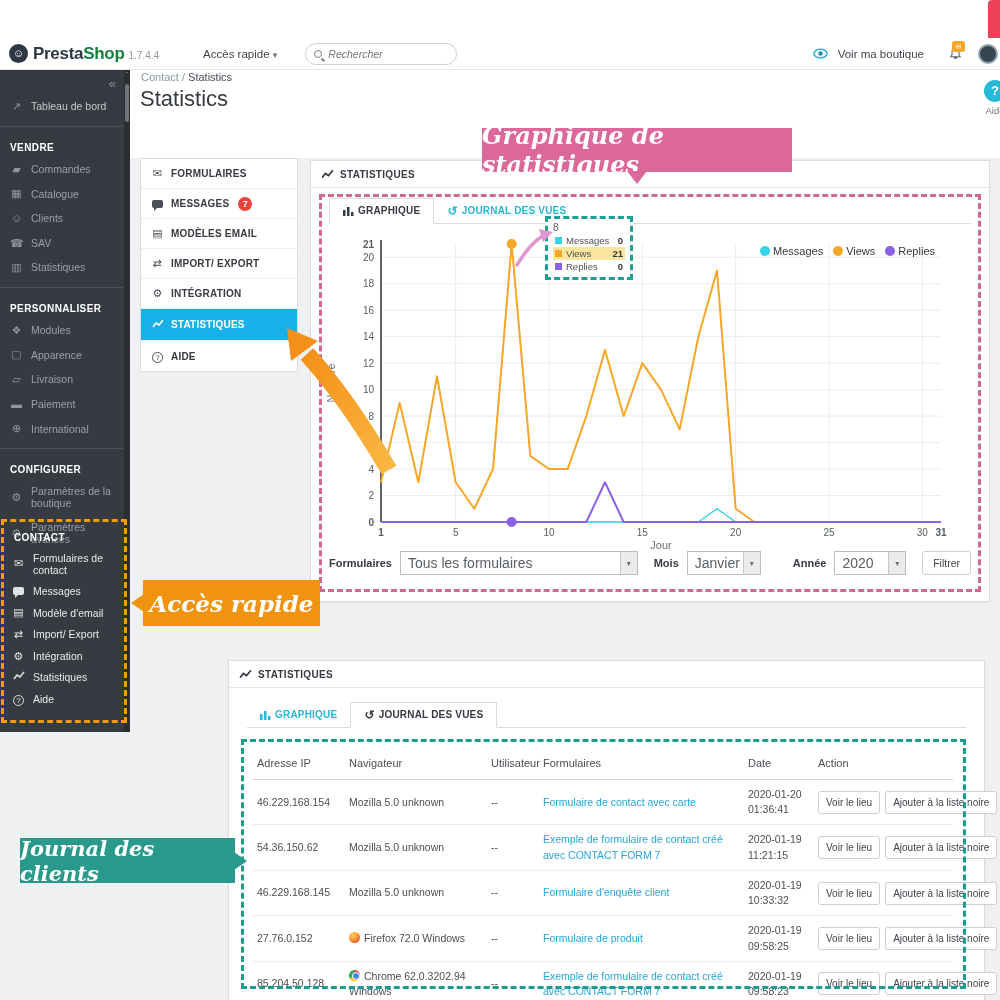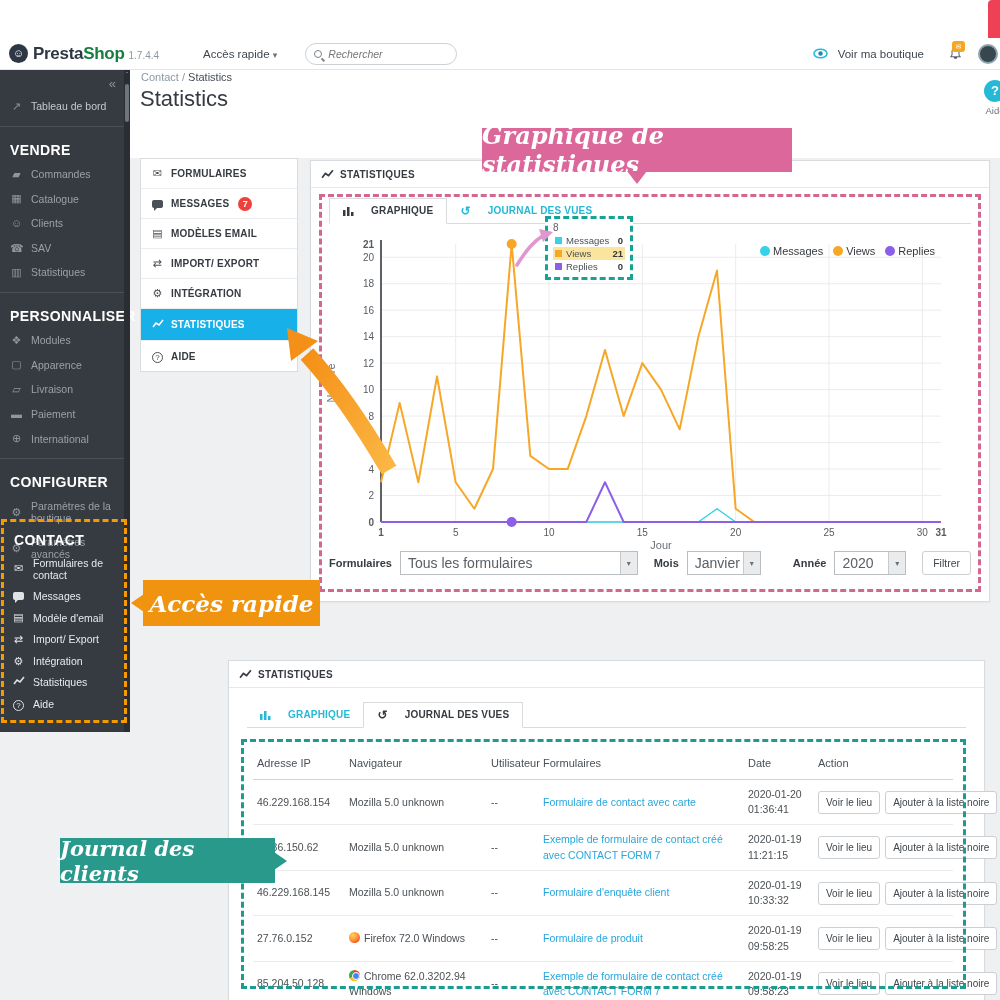--- a/index.html
+++ b/index.html
@@ -39,21 +39,21 @@
   
   .sidebar { position:absolute; left:0; top:70px; width:130px; height:662px; background:#363a41;
     color:#9aa1a8; font-size:10.5px; z-index:4;}
   .collapse { position:absolute; right:14px; top:6px; color:#8b949b; font-size:13px; cursor:pointer;}
   .sb-scroll { position:absolute; right:0; top:0; width:6px; height:662px; background:#2a2e33;}
   .sb-thumb { position:absolute; right:1px; top:14px; width:4px; height:38px; background:#6e757c; border-radius:2px;}
   .sb-up { position:absolute; right:0; top:0; width:6px; text-align:center; color:#9aa1a8; font-size:7px; line-height:10px;}
   .sb-item { display:flex; align-items:center; gap:8px; padding:6px 10px; cursor:pointer; line-height:1.15;}
   .sb-item .ic { width:13px; text-align:center; font-size:11px; flex:none; color:#8f979e;}
   .sb-divider { border-top:1px solid #4a5058; margin:7px 0; }
-  .sb-title { color:#fff; font-weight:bold; font-size:14px; letter-spacing:.4px; padding:8px 10px 4px;}
+  .sb-title { color:#fff; font-weight:bold; font-size:10px; letter-spacing:.4px; padding:8px 10px 4px;}
   .dash-item { margin-top:24px; color:#c4c9cd;}
   .contact-box { position:absolute; left:1px; top:449px; width:126px; height:204px;
     border:3px dashed #f59b00; z-index:6;}
   .contact-box .sb-title{ padding-top:10px;}
   .contact-box .sb-item{ color:#e7eaec; padding:4.5px 8px;}
   .contact-box .sb-item .ic{ color:#dfe3e6;}
   .qmark { width:11px; height:11px; border:1.2px solid currentColor; border-radius:50%;
     font-size:8px; line-height:10px; text-align:center; display:inline-block;}
   .bubble { display:inline-block; width:11px; height:8px; background:currentColor; border-radius:2px; position:relative;}
   .bubble::after{ content:""; position:absolute; left:2px; bottom:-3px; border:3px solid transparent; border-top-color:currentColor; border-left-color:currentColor; width:0; height:0;}
@@ -86,21 +86,21 @@
   .panel-hd svg{ color:#3a4047;}
   #stats-panel { left:310px; top:160px; width:680px; height:442px; z-index:3;}
   #journal-panel { left:228px; top:660px; width:757px; height:341px; z-index:3;}
   .pink-dash { position:absolute; left:8px; top:33px; right:8px; bottom:9px; border:3px dashed #d2678f; pointer-events:none; z-index:8;}
   .teal-dash { position:absolute; left:12px; top:78px; right:18px; height:250px; border:3px dashed #1b9c8e; pointer-events:none; z-index:8;}
 
   .tabbar { position:absolute; left:18px; right:18px; display:flex; align-items:flex-end;
     border-bottom:1px solid #d8dcde; height:27px;}
   #stats-panel .tabbar{ top:36px;}
   #journal-panel .tabbar{ top:40px;}
-  .tab { display:flex; align-items:center; gap:17px; padding:6px 13px 7px; font-size:10px; font-weight:bold;
+  .tab { display:flex; align-items:center; gap:4px; padding:6px 13px 7px; font-size:10px; font-weight:bold;
     cursor:pointer; letter-spacing:.2px;}
   .tab.active { background:#fff; border:1px solid #d8dcde; border-bottom:1px solid #fff; margin-bottom:-1px;
     color:#363a41;}
   .tab.inactive { color:#25b9d7;}
   .tab .hist { font-size:12px; font-weight:bold; line-height:10px;}
 
   
   #chart-wrap { position:absolute; left:10px; top:70px; width:660px; height:318px;}
   .legend { position:absolute; right:46px; top:14px; display:flex; gap:10px; align-items:center;
     font-size:11px; color:#35393d;}
@@ -148,21 +148,21 @@
 
   
   .banner { position:absolute; color:#fff; font-family:"DejaVu Serif", serif; font-style:italic; font-weight:bold;
     display:flex; align-items:center; justify-content:center; z-index:20;}
   #banner-chart { left:482px; top:128px; width:310px; height:44px; background:#dc689b; font-size:24px;}
   #banner-chart .tri { position:absolute; bottom:-12px; left:50%; margin-left:-10px; border:10px solid transparent;
     border-top:13px solid #dc689b; border-bottom:none;}
   #banner-quick { left:143px; top:580px; width:177px; height:46px; background:#f0930f; font-size:23px;}
   #banner-quick .tri { position:absolute; left:-12px; top:50%; margin-top:-9px; border:9px solid transparent;
     border-right:13px solid #f0930f; border-left:none;}
-  #banner-journal { left:20px; top:838px; width:215px; height:45px; background:#28998b; font-size:21px;margin-left:40px;}
+  #banner-journal { left:20px; top:838px; width:215px; height:45px; background:#28998b; font-size:21px;}
   #banner-journal .tri { position:absolute; right:-12px; top:50%; margin-top:-9px; border:9px solid transparent;
     border-left:13px solid #28998b; border-right:none;}
 
   .orange-arrow { position:absolute; left:283px; top:322px; z-index:21;}
   svg text { font-family:"Liberation Sans", sans-serif; }
 </style>
 </head>
 <body>
 
 <div class="gray-bg"></div>

